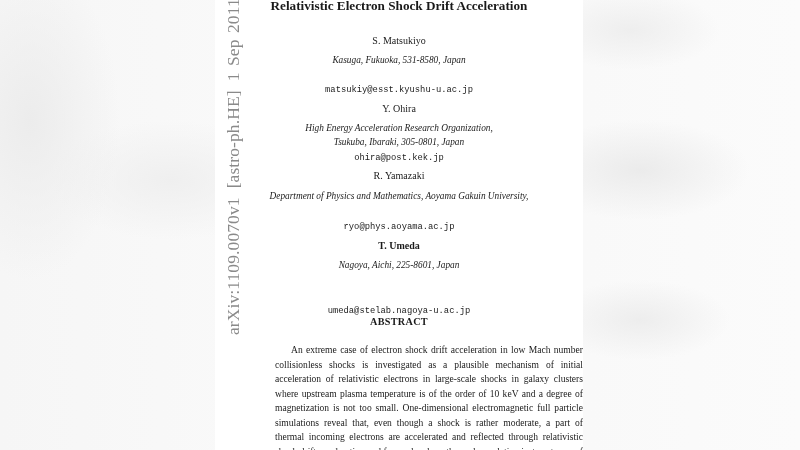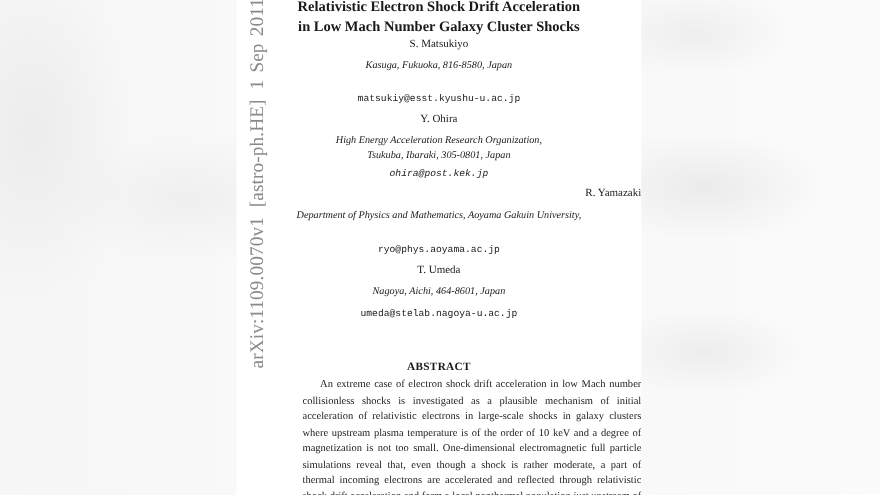--- a/index.html
+++ b/index.html
@@ -49,45 +49,44 @@
 
 <div class="page">
 
   <div class="stamp">
     <span>arXiv:1109.0070v1</span><span>[astro-ph.HE]</span><span>1 Sep 2011</span>
   </div>
 
   <div class="content">
     <div class="center title" style="top:-3px;">
       <div>Relativistic Electron Shock Drift Acceleration</div>
-      <div>in Low Mach Number Galaxy Cluster Shocks</div>
     </div>
 
     <div class="center author" style="top:35px;">S. Matsukiyo</div>
     <div class="center affil" style="top:53px;">
-      <div>Kasuga, Fukuoka, 816-8580, Japan</div>
+      <div>Kasuga, Fukuoka, 531-8580, Japan</div>
     </div>
     <div class="center email" style="top:85px;">matsukiy@esst.kyushu-u.ac.jp</div>
 
     <div class="center author" style="top:103px;">Y. Ohira</div>
     <div class="center affil" style="top:121px;">
       <div>High Energy Acceleration Research Organization,</div>
       <div>Tsukuba, Ibaraki, 305-0801, Japan</div>
     </div>
-    <div class="center email" style="top:153px;font-style:italic;">ohira@post.kek.jp</div>
+    <div class="center email" style="top:153px;">ohira@post.kek.jp</div>
 
-    <div class="center author" style="top:170px;text-align:right;">R. Yamazaki</div>
+    <div class="center author" style="top:170px;">R. Yamazaki</div>
     <div class="center affil" style="top:189px;">
       <div>Department of Physics and Mathematics, Aoyama Gakuin University,</div>
     </div>
     <div class="center email" style="top:222px;">ryo@phys.aoyama.ac.jp</div>
 
-    <div class="center author" style="top:240px;">T. Umeda</div>
+    <div class="center author" style="top:240px;font-weight:bold;">T. Umeda</div>
     <div class="center affil" style="top:258px;">
-      <div>Nagoya, Aichi, 464-8601, Japan</div>
+      <div>Nagoya, Aichi, 225-8601, Japan</div>
     </div>
-    <div class="center email" style="top:280px;">umeda@stelab.nagoya-u.ac.jp</div>
+    <div class="center email" style="top:306px;">umeda@stelab.nagoya-u.ac.jp</div>
 
-    <div class="center abs-head" style="top:328px;">ABSTRACT</div>
+    <div class="center abs-head" style="top:316px;">ABSTRACT</div>
   </div>
 
   <div class="abstract">An extreme case of electron shock drift acceleration in low Mach number collisionless shocks is investigated as a plausible mechanism of initial acceleration of relativistic electrons in large-scale shocks in galaxy clusters where upstream plasma temperature is of the order of 10 keV and a degree of magnetization is not too small. One-dimensional electromagnetic full particle simulations reveal that, even though a shock is rather moderate, a part of thermal incoming electrons are accelerated and reflected through relativistic shock drift acceleration and form a local nonthermal population just upstream of the shock. The accelerated electrons can self-generate local coherent waves and further be back-scattered</div>
 </div>
 
 </body></html>

